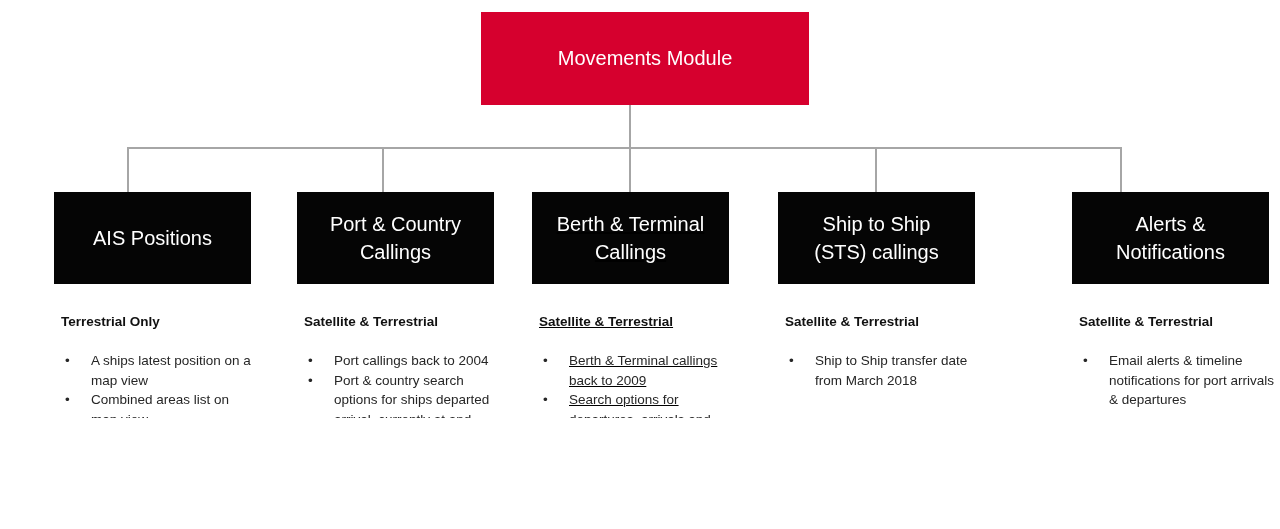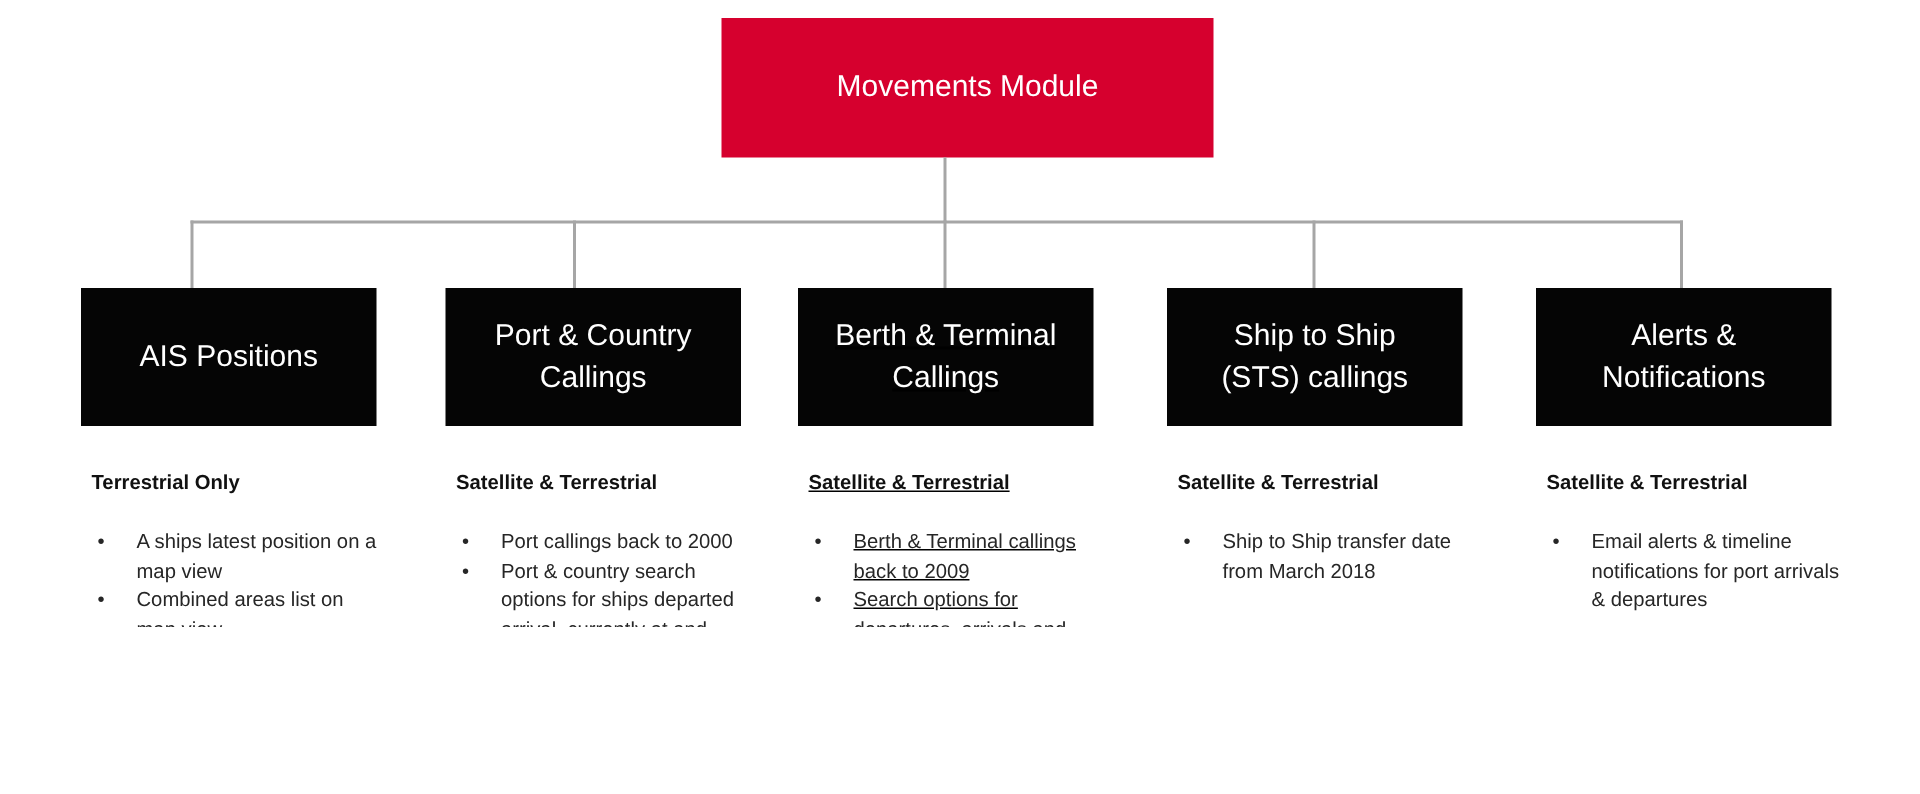--- a/index.html
+++ b/index.html
@@ -31,21 +31,21 @@
     position:absolute;left:0;top:0;width:1280px;height:529px;
     pointer-events:none;
   }
   svg.connectors line{stroke:var(--connector);stroke-width:2px;}
   .columns{position:absolute;left:0;top:0;width:1280px;height:529px;}
   .column{position:absolute;top:192px;width:200px;}
   .column:nth-child(1){left:54px;}
   .column:nth-child(2){left:297px;}
   .column:nth-child(3){left:532px;text-decoration:underline;}
   .column:nth-child(4){left:778px;}
-  .column:nth-child(5){left:1024px;}
+  .column:nth-child(5){left:1072px;}
   .node{
     width:197px;height:92px;
     background:var(--node-fill);
     color:#ffffff;
     display:flex;align-items:center;justify-content:center;
     text-align:center;
     font-size:20px;line-height:28px;
     white-space:pre-line;
     box-sizing:border-box;
     padding:0 8px;
@@ -102,21 +102,21 @@
           <li>A ships latest position on a map view</li>
           <li>Combined areas list on map view</li>
         </ul>
   </div>
 
   <div class="column">
     <div class="node">Port &amp; Country
 Callings</div>
     <div class="subtitle">Satellite &amp; Terrestrial</div>
     <ul class="bullets">
-          <li>Port callings back to 2000</li>
+          <li>Port callings back to 2004</li>
           <li>Port &amp; country search options for ships departed arrival, currently at and destined for</li>
           <li>Searches for transit areas</li>
         </ul>
   </div>
 
   <div class="column">
     <div class="node">Berth &amp; Terminal
 Callings</div>
     <div class="subtitle">Satellite &amp; Terrestrial</div>
     <ul class="bullets">

